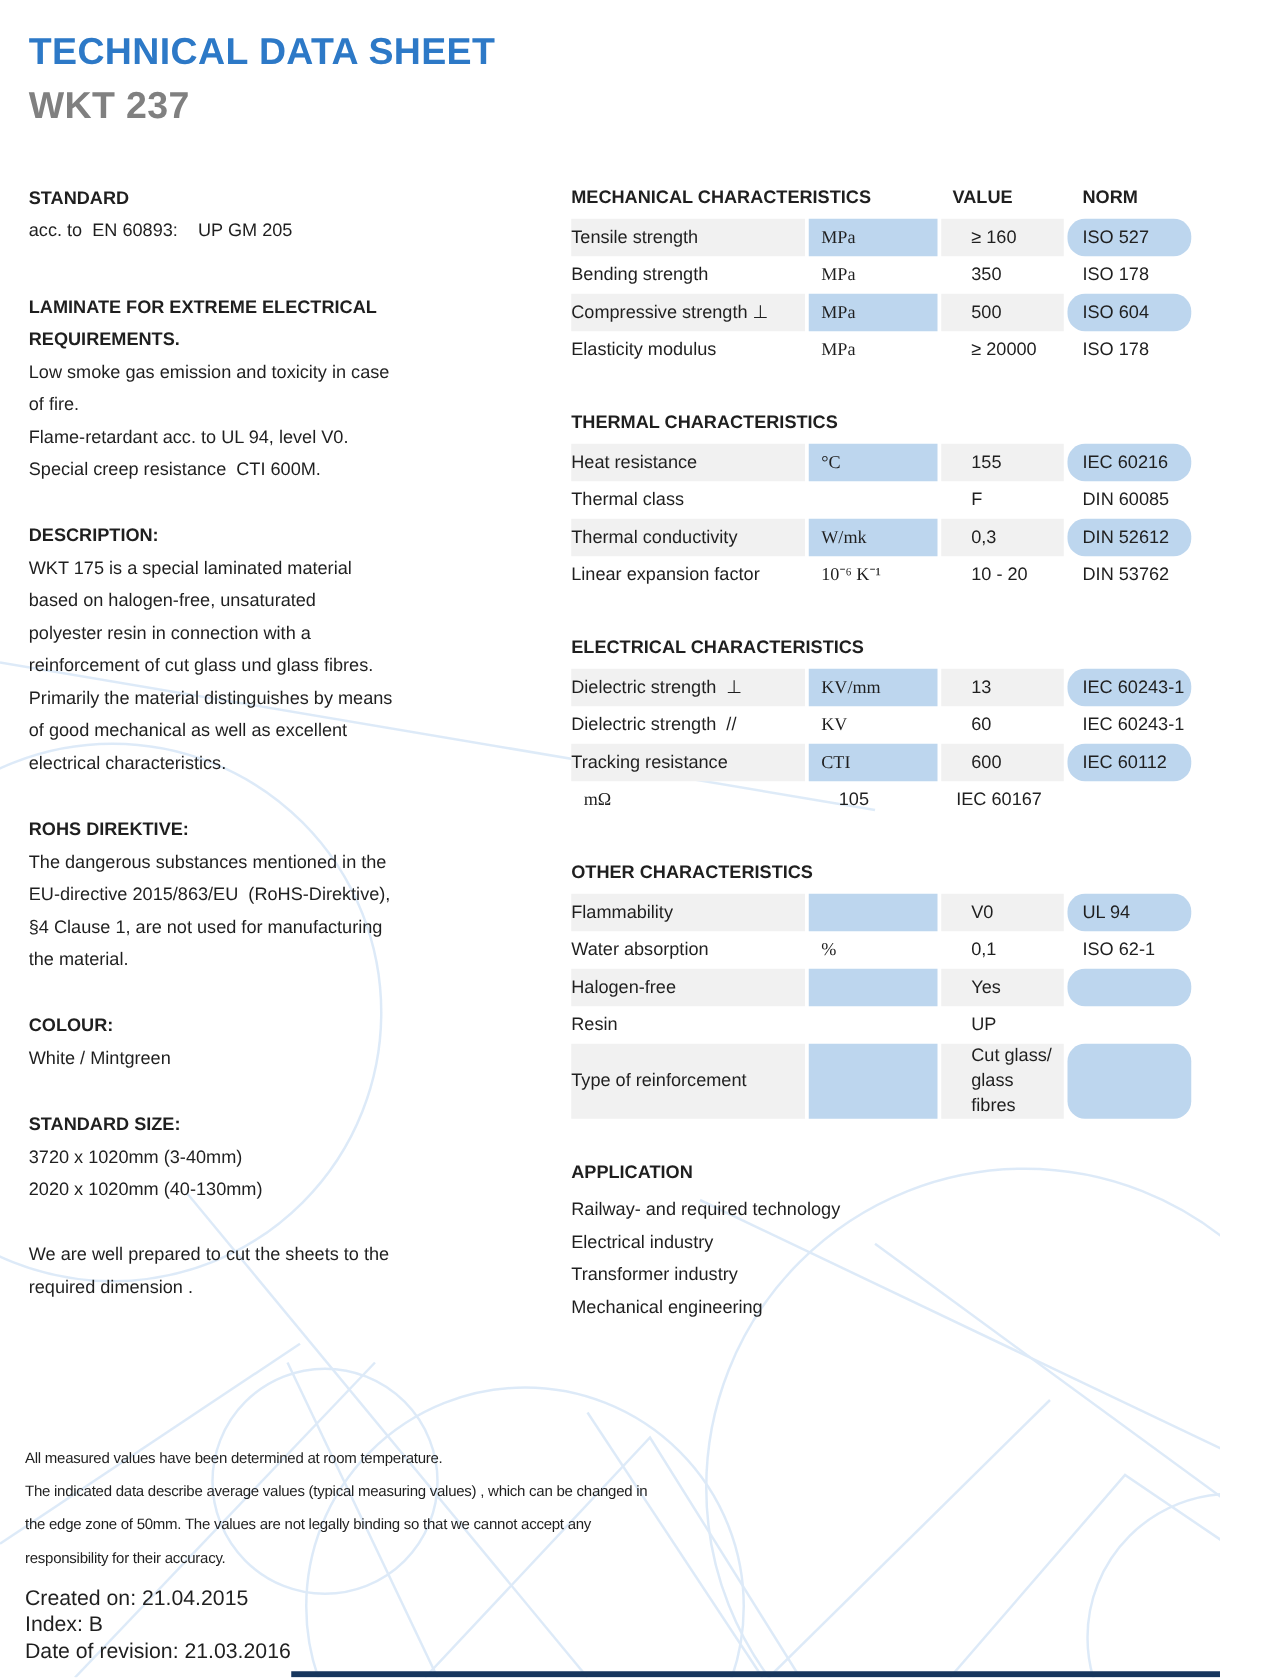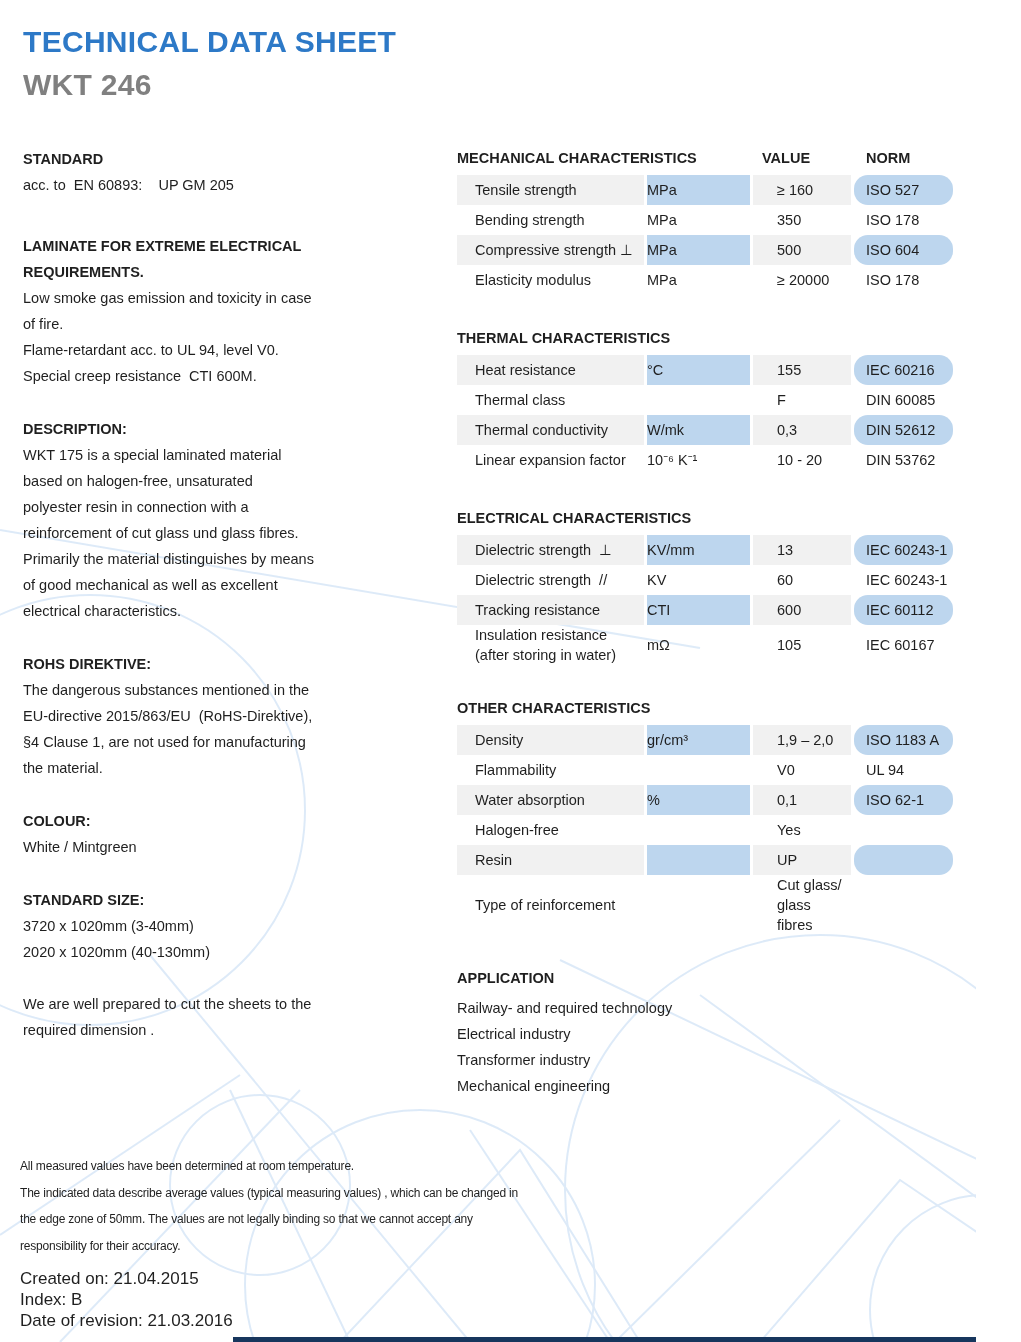--- a/index.html
+++ b/index.html
@@ -26,22 +26,22 @@
   .right-col{position:absolute;left:457px;top:147px;width:500px;font-size:14.5px;}
   .tbl{margin-bottom:32px;}
   .thead{display:grid;grid-template-columns:187px 103px 98px 99px;column-gap:3px;margin-bottom:6px;}
   .tbl-title{grid-column:1/3;font-weight:700;line-height:22px;}
   .th-val,.th-norm{font-weight:700;line-height:22px;}
   .th-val{padding-left:9px;}
   .th-norm{padding-left:12px;}
   .tbody-grid{display:block;}
   .trow{display:grid;grid-template-columns:187px 103px 98px 99px;column-gap:3px;}
   .cell{min-height:30px;display:flex;align-items:center;line-height:20px;white-space:pre-wrap;}
-  .c-prop{padding-left:18px;}
-  .c-unit{}
+  .c-prop{padding-left:0;}
+  .c-unit{padding-left:10px;font-family:Liberation Serif, serif;}
   .c-val{padding-left:24px;}
   .c-norm{padding-left:12px;border-radius:14px;}
   .trow:nth-child(odd) .c-prop,
   .trow:nth-child(odd) .c-val{background:var(--cell-gray);}
   .trow:nth-child(odd) .c-unit,
   .trow:nth-child(odd) .c-norm{background:var(--cell-blue);}
 
   .app-title{font-weight:700;line-height:22px;margin-bottom:6px;}
   .app-item{line-height:26px;}
 
@@ -71,21 +71,21 @@
       <line x1="150" y1="955" x2="470" y2="1342"></line>
       <line x1="700" y1="995" x2="1021" y2="1230"></line>
       <line x1="560" y1="960" x2="1021" y2="1180"></line>
       <path d="M760,1342 L900,1180 L1021,1262"></path>
       <path d="M340,1342 L520,1150 L640,1342"></path>
     </g>
   </svg>
 
   <header class="page-header">
     <div class="title">TECHNICAL DATA SHEET</div>
-    <div class="subtitle">WKT 246</div>
+    <div class="subtitle">WKT 237</div>
   </header>
 
   <div class="left-col">
     <div class="lheading first">STANDARD</div>
     <div class="lbody">acc. to  EN 60893:    UP GM 205</div>
 
     <div class="lheading laminate">LAMINATE FOR EXTREME ELECTRICAL
 REQUIREMENTS.</div>
     <div class="lbody">Low smoke gas emission and toxicity in case
 of fire.
@@ -205,41 +205,33 @@
               <div class="cell c-val">60</div>
               <div class="cell c-norm">IEC 60243-1</div>
             </div>
             <div class="trow">
               <div class="cell c-prop">Tracking resistance</div>
               <div class="cell c-unit">CTI</div>
               <div class="cell c-val">600</div>
               <div class="cell c-norm">IEC 60112</div>
             </div>
             <div class="trow">
-              <div class="cell c-prop">Insulation resistance
-(after storing in water)</div>
               <div class="cell c-unit">mΩ</div>
               <div class="cell c-val">105</div>
               <div class="cell c-norm">IEC 60167</div>
             </div>
           </div>
         </section>
         <section class="tbl">
           <div class="thead">
             <div class="tbl-title">OTHER CHARACTERISTICS</div>
             <div class="th-val"></div>
             <div class="th-norm"></div>
           </div>
           <div class="tbody-grid">
-            <div class="trow">
-              <div class="cell c-prop">Density</div>
-              <div class="cell c-unit">gr/cm³</div>
-              <div class="cell c-val">1,9 – 2,0</div>
-              <div class="cell c-norm">ISO 1183 A</div>
-            </div>
             <div class="trow">
               <div class="cell c-prop">Flammability</div>
               <div class="cell c-unit"></div>
               <div class="cell c-val">V0</div>
               <div class="cell c-norm">UL 94</div>
             </div>
             <div class="trow">
               <div class="cell c-prop">Water absorption</div>
               <div class="cell c-unit">%</div>
               <div class="cell c-val">0,1</div>

